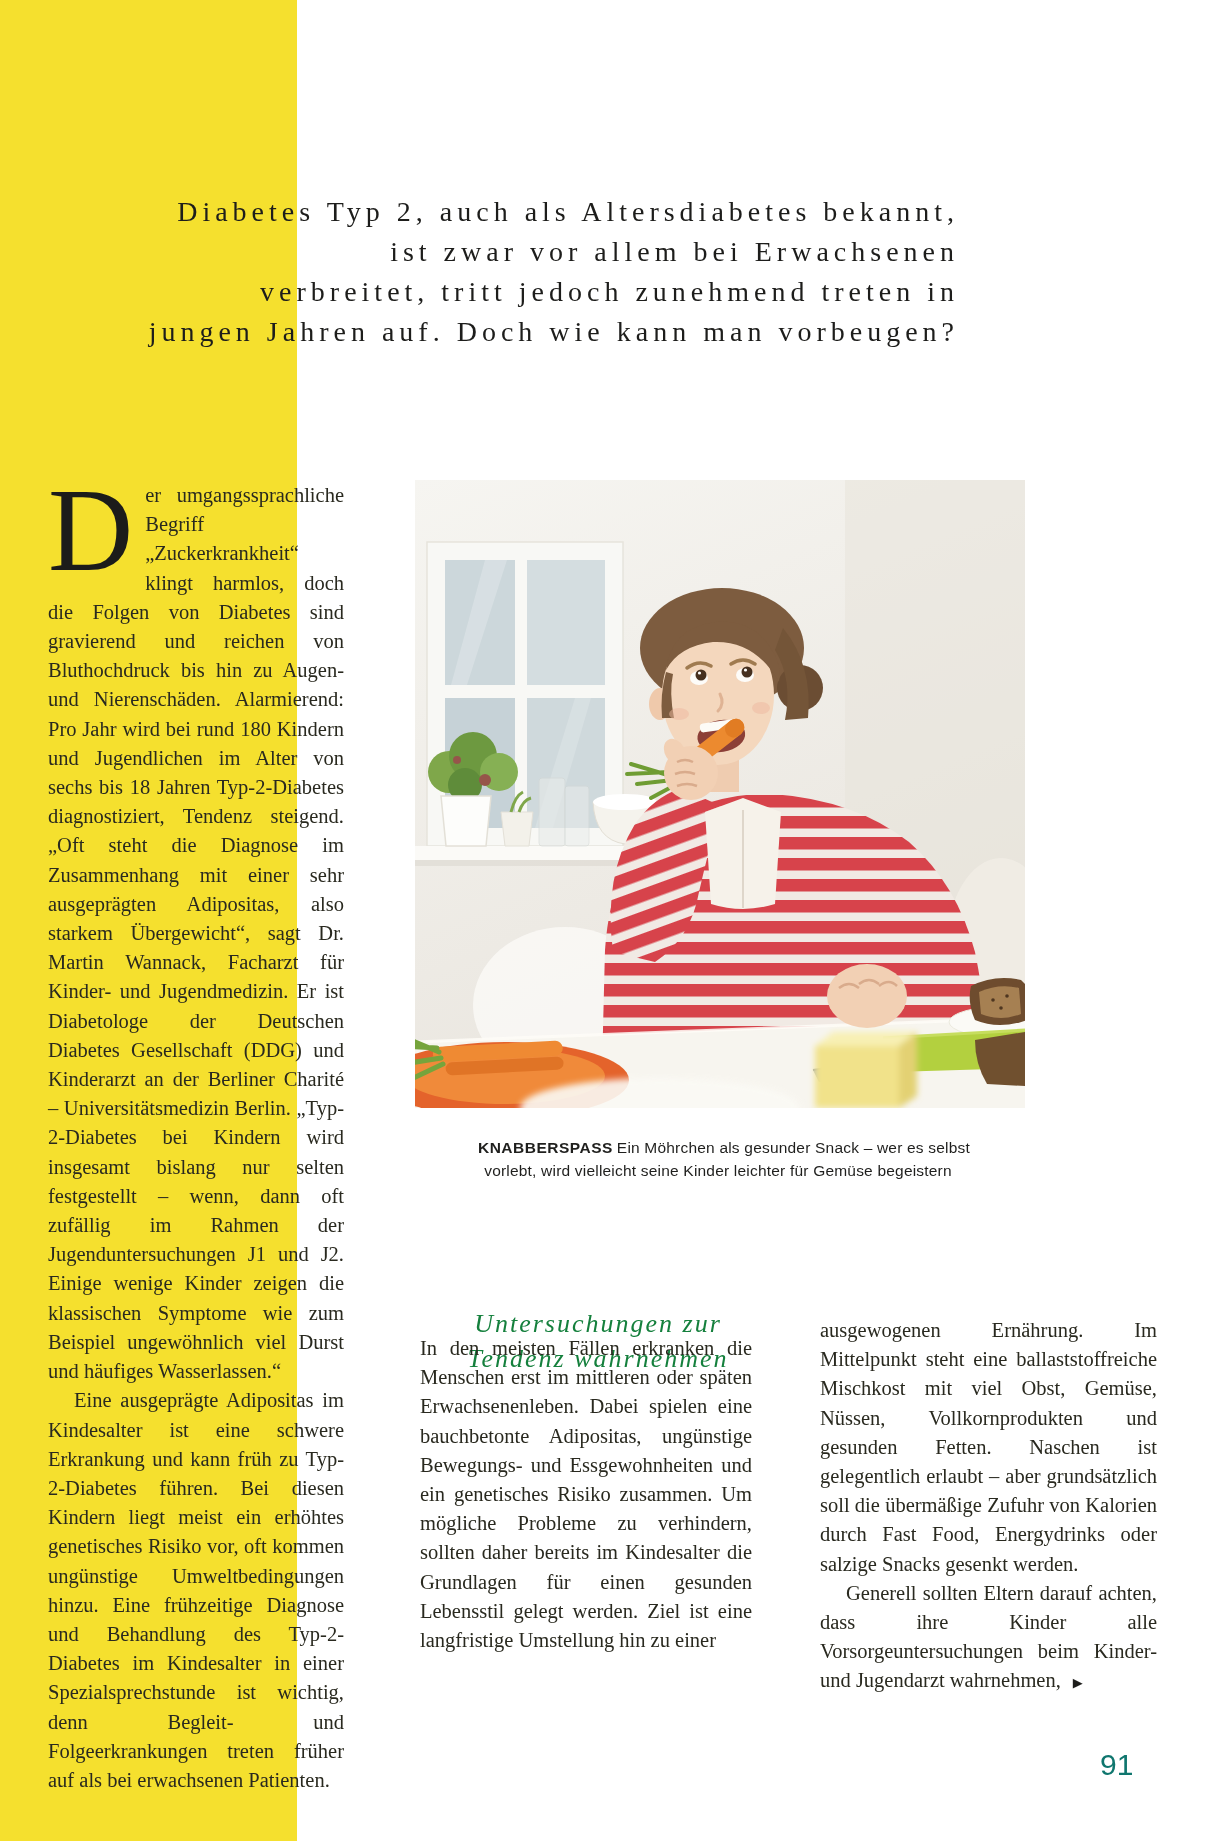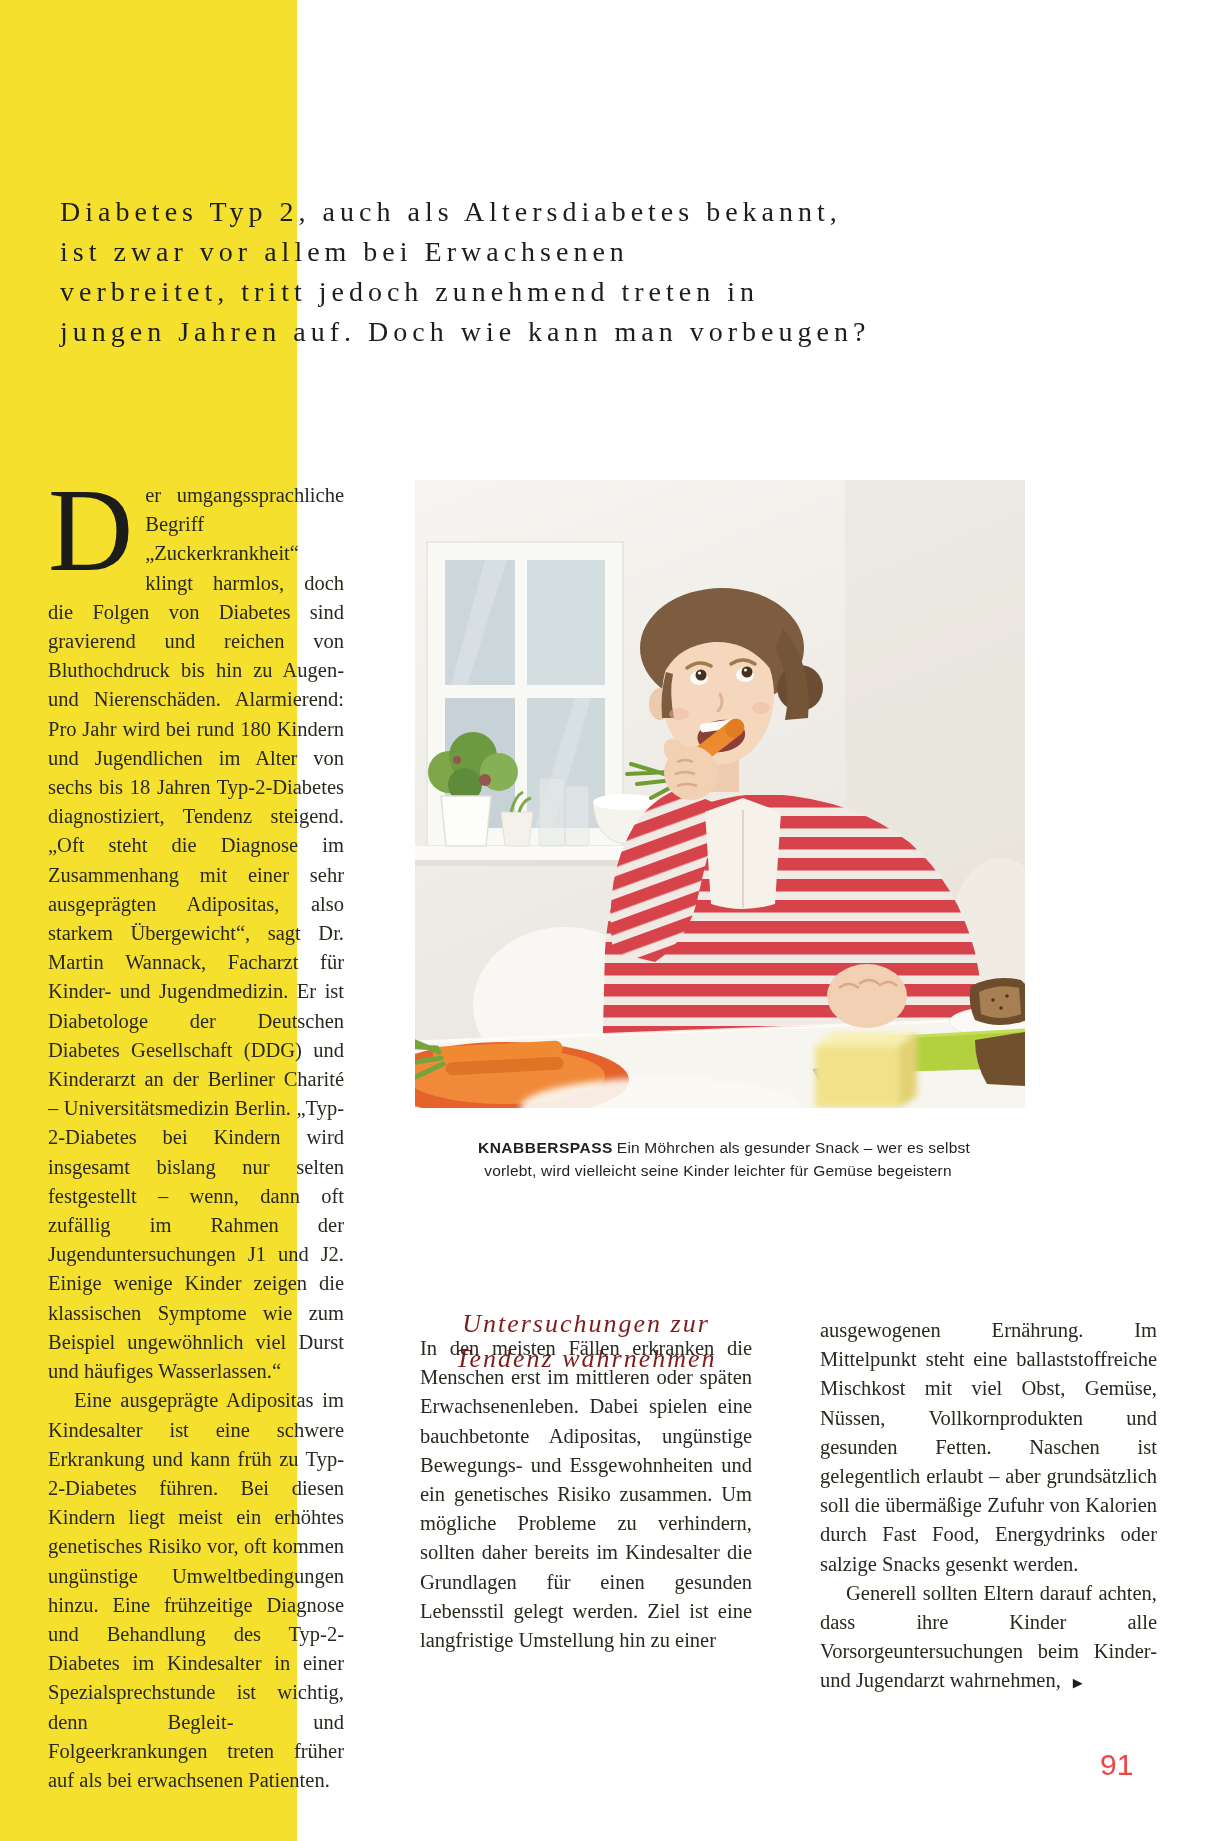--- a/index.html
+++ b/index.html
@@ -1,41 +1,41 @@
 <!DOCTYPE html>
 <html lang="de"><head>
 <meta charset="utf-8">
 <style>
   html,body{margin:0;padding:0;background:#ffffff;}
   .canvas{position:relative;width:1226px;height:1841px;background:#ffffff;overflow:hidden;
           font-family:"Liberation Serif",serif;}
   .band{position:absolute;left:0;top:0;width:297px;height:1841px;}
-  .headline{position:absolute;left:60px;top:192px;width:925px;text-align:left;
+  .headline{position:absolute;left:34px;top:192px;width:925px;text-align:right;
             font-size:28px;line-height:40px;letter-spacing:5px;color:#1d1d1b;}
   .headline .hl-line{white-space:nowrap;}
   .bodycol{position:absolute;text-align:justify;font-size:20.5px;line-height:29.2px;
            color:#29291f;hyphens:auto;-webkit-hyphens:auto;}
   .bodycol p{margin:0;}
   .col1{left:48px;top:481px;width:296px;}
   .dropcap{float:left;font-size:118px;line-height:100px;height:88px;margin:0 12px 0 0;
            color:#1c1c1a;}
   .indent{text-indent:26px;}
   .photo{position:absolute;left:415px;top:480px;width:610px;height:628px;}
   .caption{position:absolute;left:418px;top:1136px;width:600px;text-align:center;
            font-family:"Liberation Sans",sans-serif;font-size:15.5px;line-height:23px;
            color:#1f1f1d;letter-spacing:.2px;}
   .caption b{font-weight:700;letter-spacing:.5px;margin-right:4px;margin-left:12px;}
-  .section-head{position:absolute;left:420px;top:1306px;width:332px;text-align:center;
-                font-style:italic;font-size:26px;line-height:35px;letter-spacing:2px;color:#7f1d1d;}
+  .section-head{position:absolute;left:432px;top:1306px;width:332px;text-align:center;
+                font-style:italic;font-size:26px;line-height:35px;letter-spacing:2px;color:#15803d;}
   .col2{left:420px;top:1334px;width:332px;}
   .col3{left:798px;top:1316px;width:337px;margin-left:22px;}
   .col3 .p2{text-indent:26px;}
   .marker{font-size:13px;margin-left:12px;color:#1d1d1b;letter-spacing:0;}
   .pagenum{position:absolute;left:1100px;top:1748px;width:70px;
-           font-family:"Liberation Sans",sans-serif;font-size:30px;color:#ef4444;}
+           font-family:"Liberation Sans",sans-serif;font-size:30px;color:#0f766e;}
 </style>
 </head>
 <body>
 
 <div class="canvas">
 
   <div class="band" style="background: rgb(245, 224, 46);"></div>
 
   <div class="headline">
     <div class="hl-line">Diabetes Typ 2, auch als Altersdiabetes bekannt,</div>

